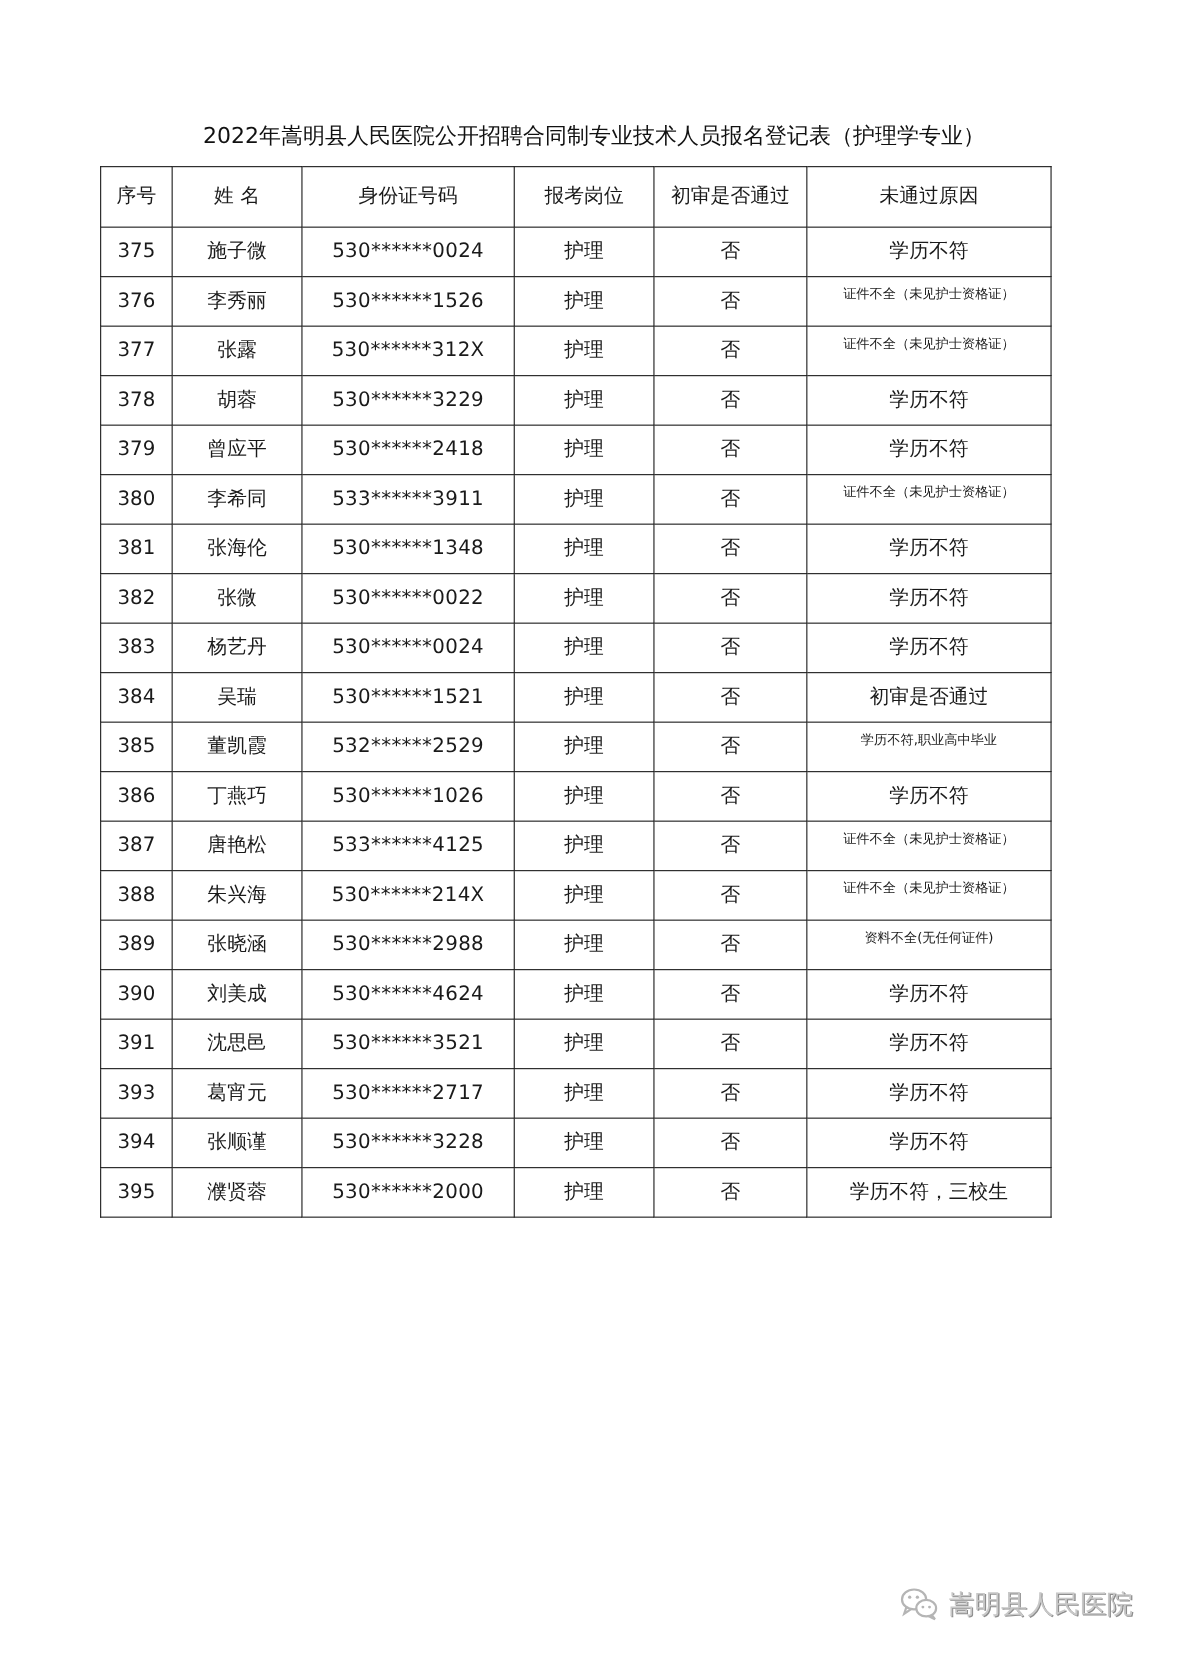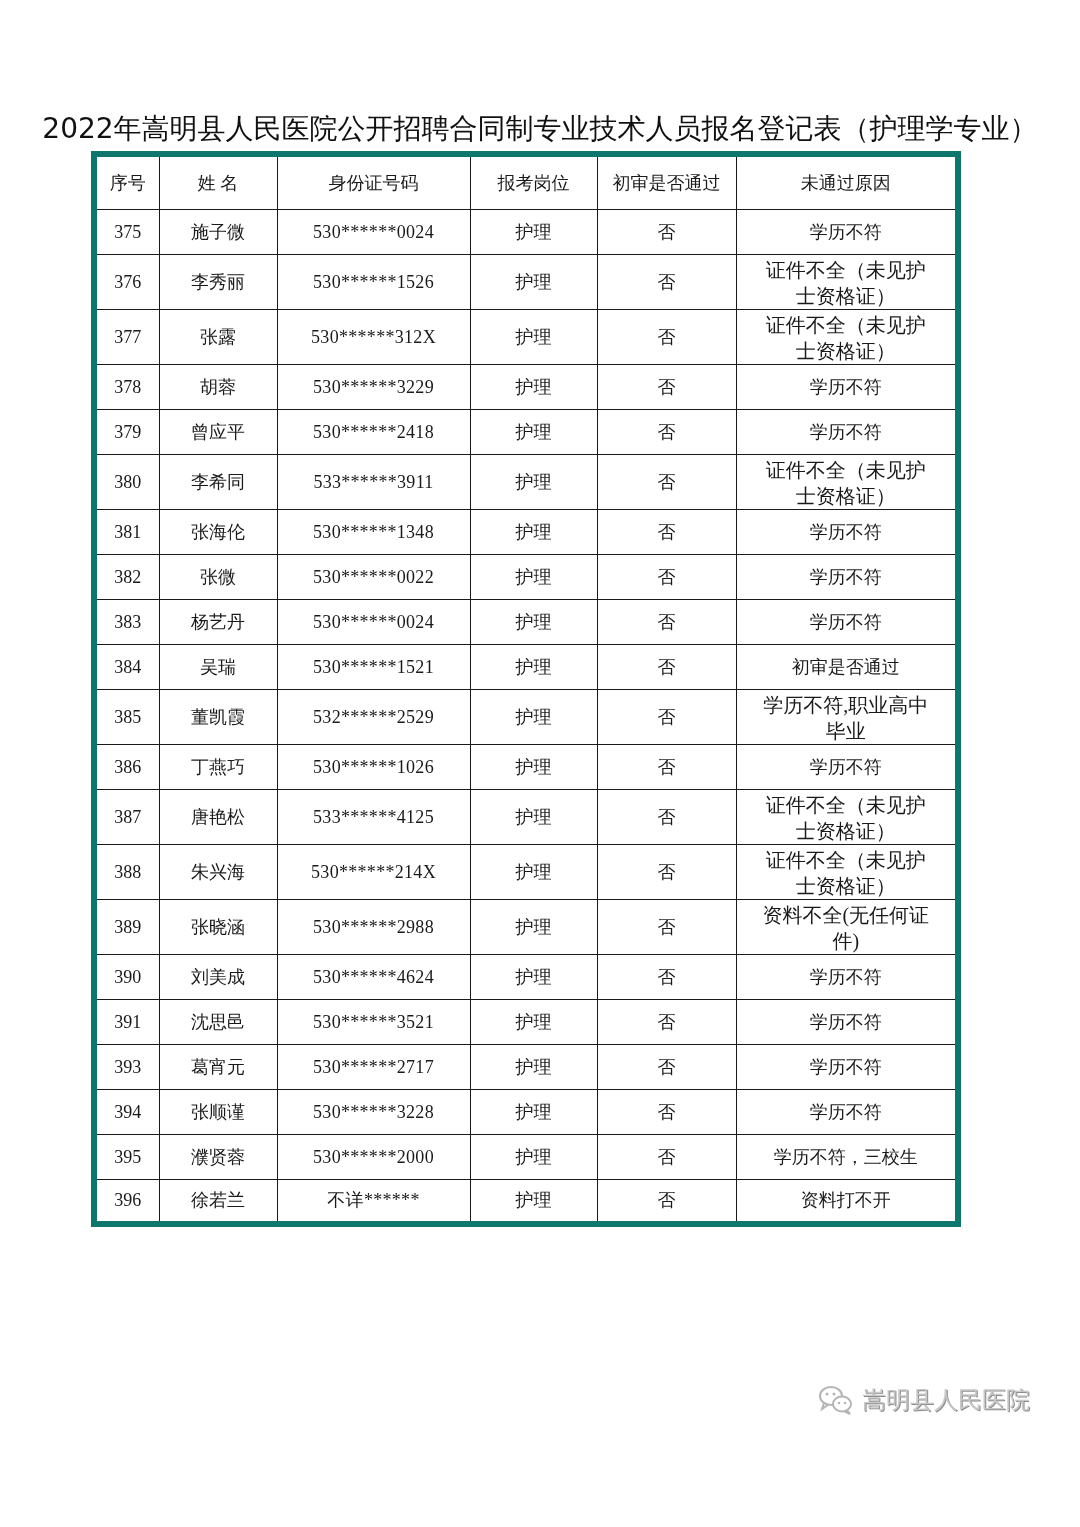--- a/index.html
+++ b/index.html
@@ -14,60 +14,59 @@
       overflow: hidden;
       font-family: "DejaVu Sans", "Liberation Sans", sans-serif;
       color: #1a1a1a;
     }
     .doc-title {
       position: absolute;
       left: 0;
       top: 110px;
       width: 1080px;
       text-align: center;
-      font-size: 28px;
+      font-size: 20px;
       letter-spacing: 0px;
       color: #111;
     }
     table.register {
       position: absolute;
       left: 91px;
       top: 151px;
       width: 864px;
       border-collapse: collapse;
       table-layout: fixed;
-      border: 6px solid #0f766e;
-      font-family: Liberation Serif, serif;
+      border: 1px solid #0f766e;
     }
     table.register th,
     table.register td {
       border: 1.6px solid #1a1a1a;
       text-align: center;
       vertical-align: middle;
       font-weight: normal;
       font-size: 18px;
       padding: 0;
       color: #1a1a1a;
       line-height: 26px;
       overflow: hidden;
     }
     table.register thead tr { height: 55px; }
     table.register tbody tr { height: 45px; }
     td.col-reason.wrap {
       line-height: 26px;
       padding: 0 20px;
       vertical-align: top;
       padding-top: 2px;
-      font-size: 20px;
+      font-size: 12px;
     }
     td.col-id { letter-spacing: 0.3px; }
     .watermark {
       position: absolute;
       left: 818px;
-      top: 1378px;
+      top: 1436px;
       height: 44px;
       display: flex;
       align-items: center;
       gap: 8px;
       color: #c8c8c8;
       font-size: 24px;
       text-shadow: 1px 1px 0 #8d8d8d;
     }
     .watermark svg { display: block; }
   </style>
@@ -249,28 +248,20 @@
         <td class="col-reason">学历不符</td>
       </tr>
       <tr>
         <td class="col-seq">395</td>
         <td class="col-name">濮贤蓉</td>
         <td class="col-id">530******2000</td>
         <td class="col-pos">护理</td>
         <td class="col-passed">否</td>
         <td class="col-reason">学历不符，三校生</td>
       </tr>
-      <tr>
-        <td class="col-seq">396</td>
-        <td class="col-name">徐若兰</td>
-        <td class="col-id">不详******</td>
-        <td class="col-pos">护理</td>
-        <td class="col-passed">否</td>
-        <td class="col-reason">资料打不开</td>
-      </tr>
     </tbody>
 </table>
 
 <div class="watermark">
   <span>
     <svg width="36" height="32" viewBox="0 0 36 32">
       <ellipse cx="13" cy="12" rx="11" ry="9" fill="none" stroke="#b5b5b5" stroke-width="2"></ellipse>
       <path d="M6 19 L4 25 L10 21" fill="none" stroke="#b5b5b5" stroke-width="2"></path>
       <circle cx="9" cy="10" r="1.5" fill="#b5b5b5"></circle>
       <circle cx="16" cy="10" r="1.5" fill="#b5b5b5"></circle>

